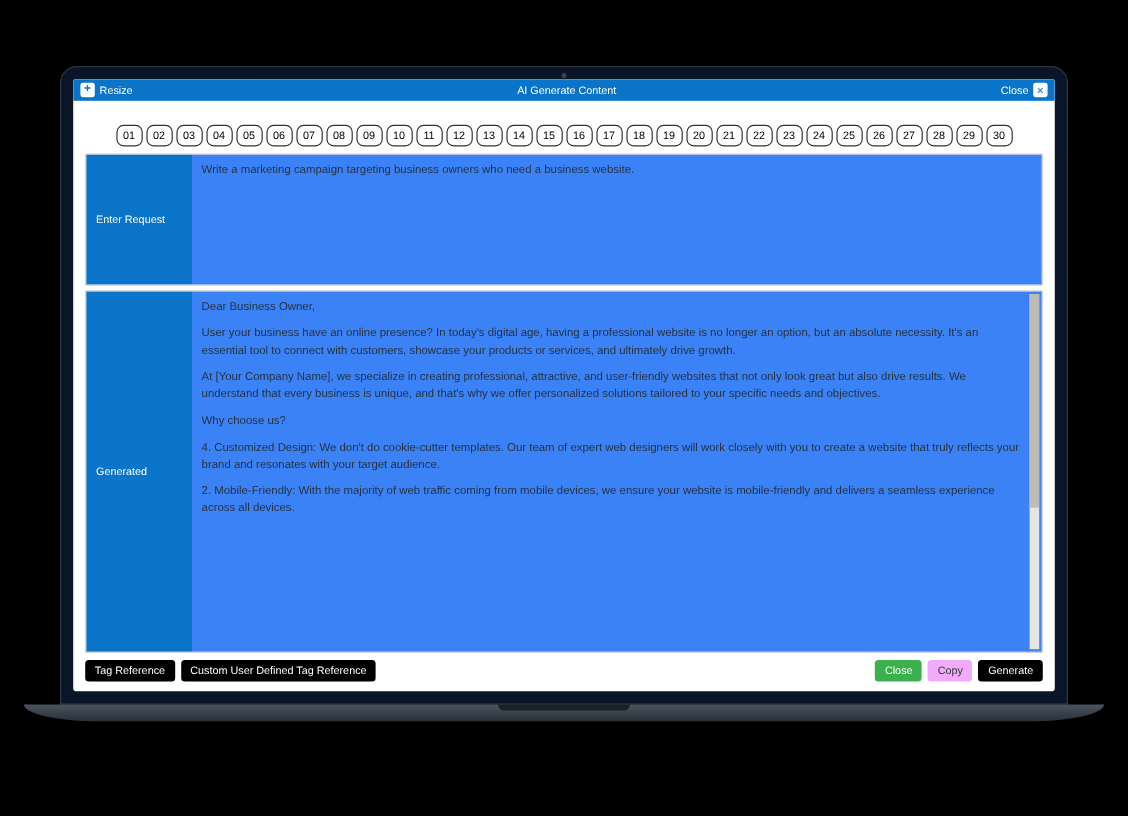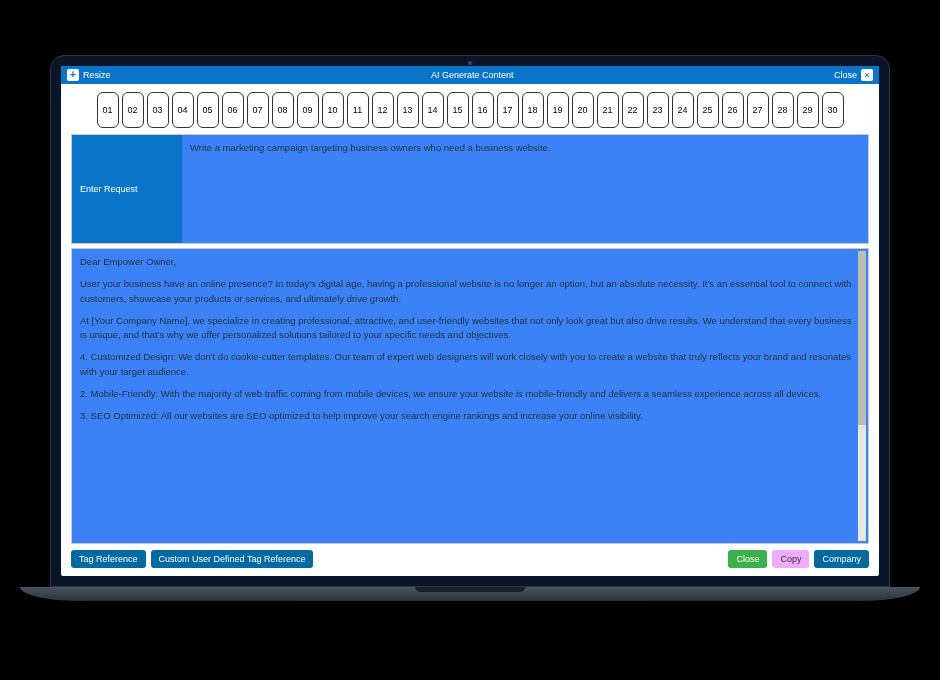--- a/index.html
+++ b/index.html
@@ -75,40 +75,41 @@
   }
 
   
   .number-row {
     display: flex; gap: 3px; padding: 8px 10px 6px; justify-content: center;
   }
   .num-pill {
     border: 1px solid #333;
     border-radius: 6px;
     font-size: 9px;
-    width: 22px; height: 36px;
+    width: 22px; height: 18px;
     display: flex; align-items: center; justify-content: center;
     cursor: pointer;
     background: #fff;
+    margin-top: 12px;
   }
 
   
   .panels {
     flex: 1;
     display: flex; flex-direction: column;
     padding: 0 10px;
     gap: 4px;
     min-height: 0;
   }
   .panel {
     display: flex;
     border: 1px solid #c5c9cc;
   }
   .panel-label {
-    width: 110px;
+    width: 88px;
     background: #0a74c8;
     color: #fff;
     font-size: 9px;
     display: flex; align-items: center;
     padding-left: 8px;
   }
   .panel-body {
     flex: 1;
     background: #3b82f6;
     padding: 6px 8px;
@@ -141,21 +142,21 @@
   }
   .btn-group { display: flex; gap: 5px; }
   .btn {
     font-size: 9px;
     padding: 4px 8px;
     border-radius: 3px;
     border: none;
     color: #fff;
     cursor: pointer;
   }
-  .btn-blue   { background: #0369a1; }
+  .btn-blue   { background: #000000; }
   .btn-green  { background: #3cb04c; }
   .btn-yellow { background: #f0abfc; color: #333; }
 </style>
 </head>
 <body>
 
 <div class="laptop">
   <div class="screen-frame">
     <div class="camera"></div>
     <div class="screen">
@@ -206,46 +207,47 @@
         </div>
 
       <div class="panels">
 
         <div class="panel panel-request">
           <div class="panel-label">Enter Request</div>
           <div class="panel-body">Write a marketing campaign targeting business owners who need a business website.</div>
         </div>
 
         <div class="panel panel-generated">
+          <div class="panel-label">Generated</div>
           <div class="panel-body">
             <div class="gen-content" id="gen-content">
-                <p>Dear Empower Owner,</p>
+                <p>Dear Business Owner,</p>
                 <p>User your business have an online presence? In today's digital age, having a professional website is no longer an option, but an absolute necessity. It's an essential tool to connect with customers, showcase your products or services, and ultimately drive growth.</p>
                 <p>At [Your Company Name], we specialize in creating professional, attractive, and user-friendly websites that not only look great but also drive results. We understand that every business is unique, and that's why we offer personalized solutions tailored to your specific needs and objectives.</p>
+                <p>Why choose us?</p>
                 <p>4. Customized Design: We don't do cookie-cutter templates. Our team of expert web designers will work closely with you to create a website that truly reflects your brand and resonates with your target audience.</p>
                 <p>2. Mobile-Friendly: With the majority of web traffic coming from mobile devices, we ensure your website is mobile-friendly and delivers a seamless experience across all devices.</p>
-                <p>3. SEO Optimized: All our websites are SEO optimized to help improve your search engine rankings and increase your online visibility.</p>
               </div>
             <div class="scrollbar">
               <div class="scroll-thumb"></div>
             </div>
           </div>
         </div>
 
       </div>
 
       <div class="footer">
         <div class="btn-group">
           <button class="btn btn-blue">Tag Reference</button>
           <button class="btn btn-blue">Custom User Defined Tag Reference</button>
         </div>
         <div class="btn-group">
           <button class="btn btn-green">Close</button>
           <button class="btn btn-yellow">Copy</button>
-          <button class="btn btn-blue">Company</button>
+          <button class="btn btn-blue">Generate</button>
         </div>
       </div>
 
     </div>
   </div>
   <div class="base">
     <div class="base-notch"></div>
   </div>
   <div class="shadow"></div>
 </div>

